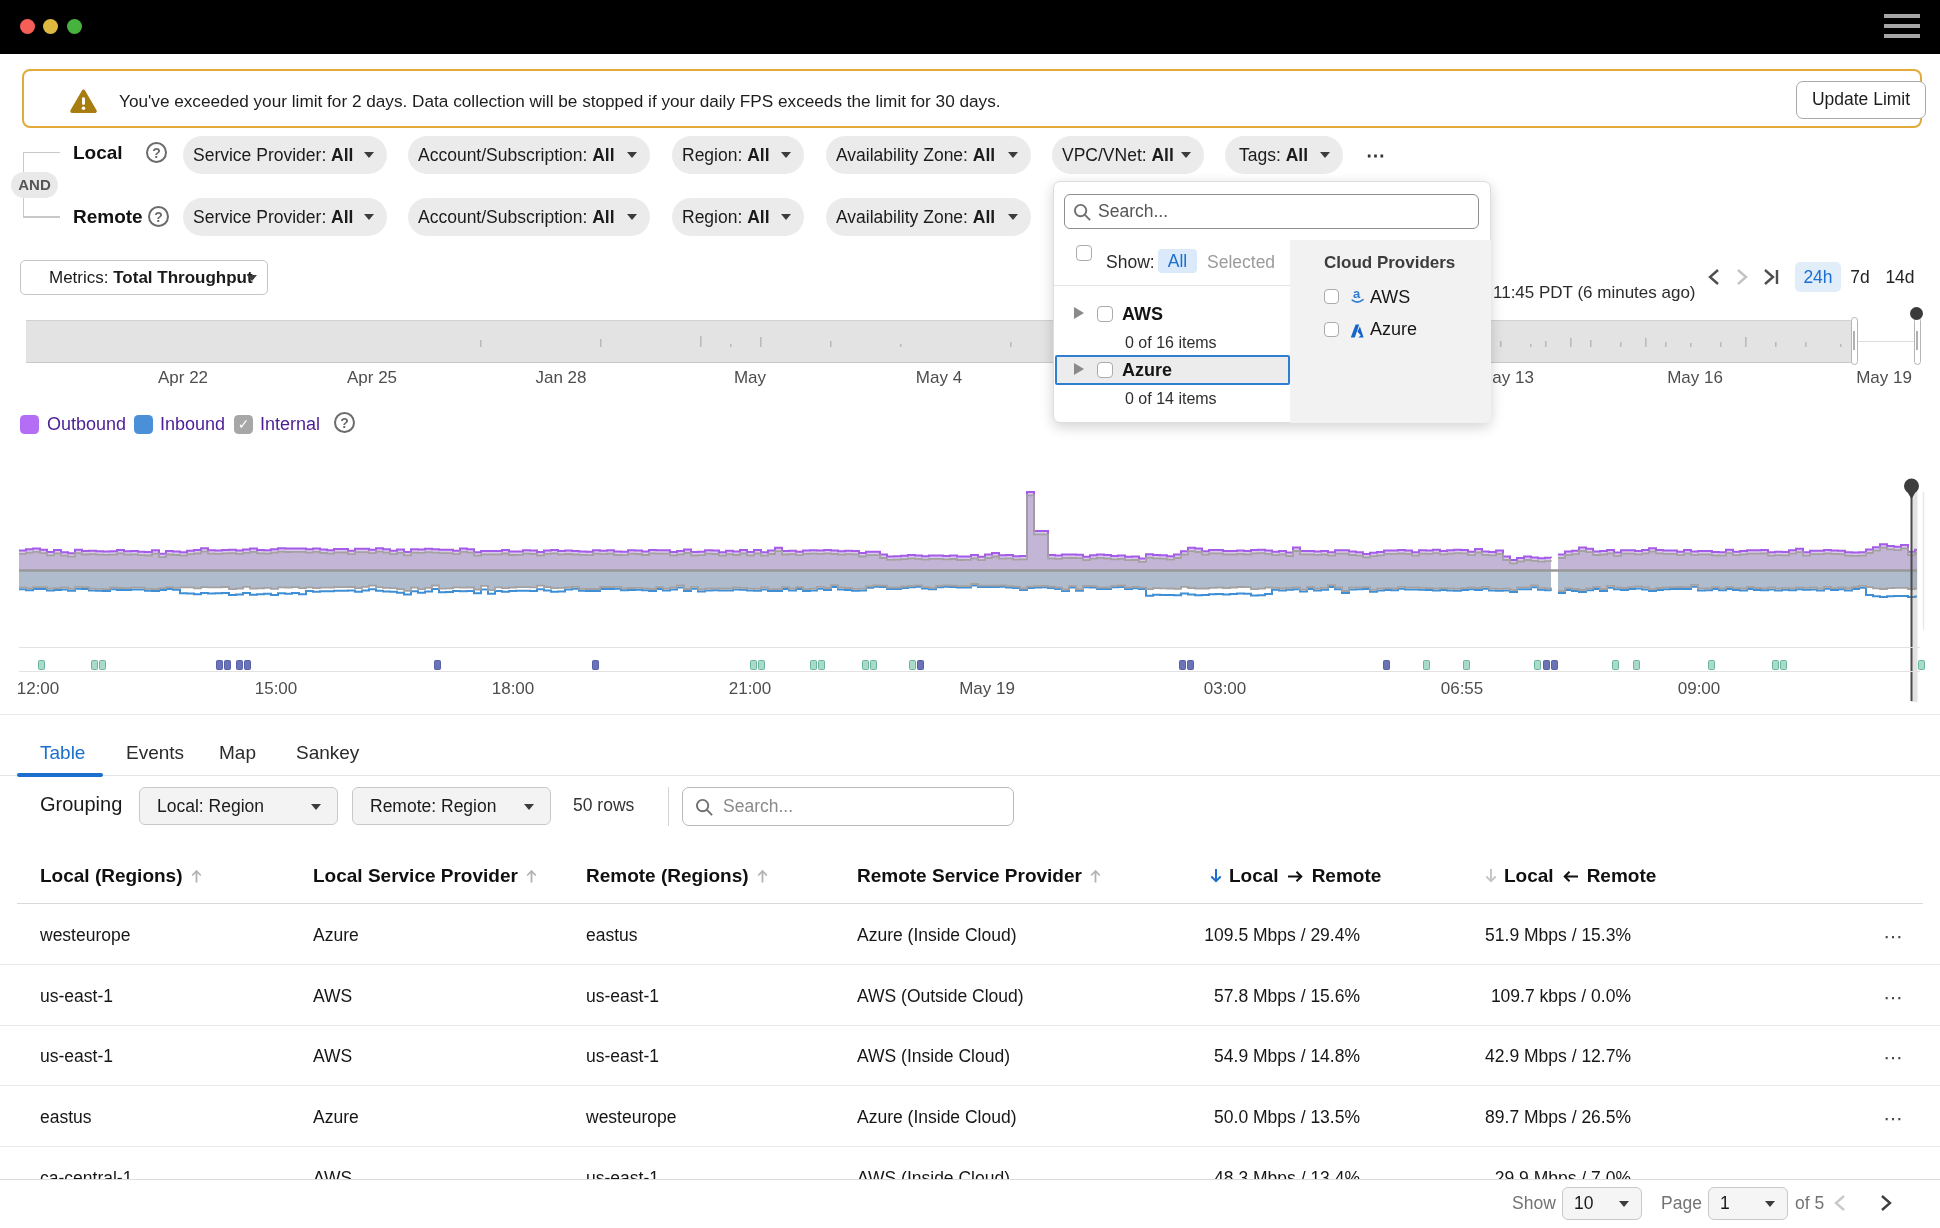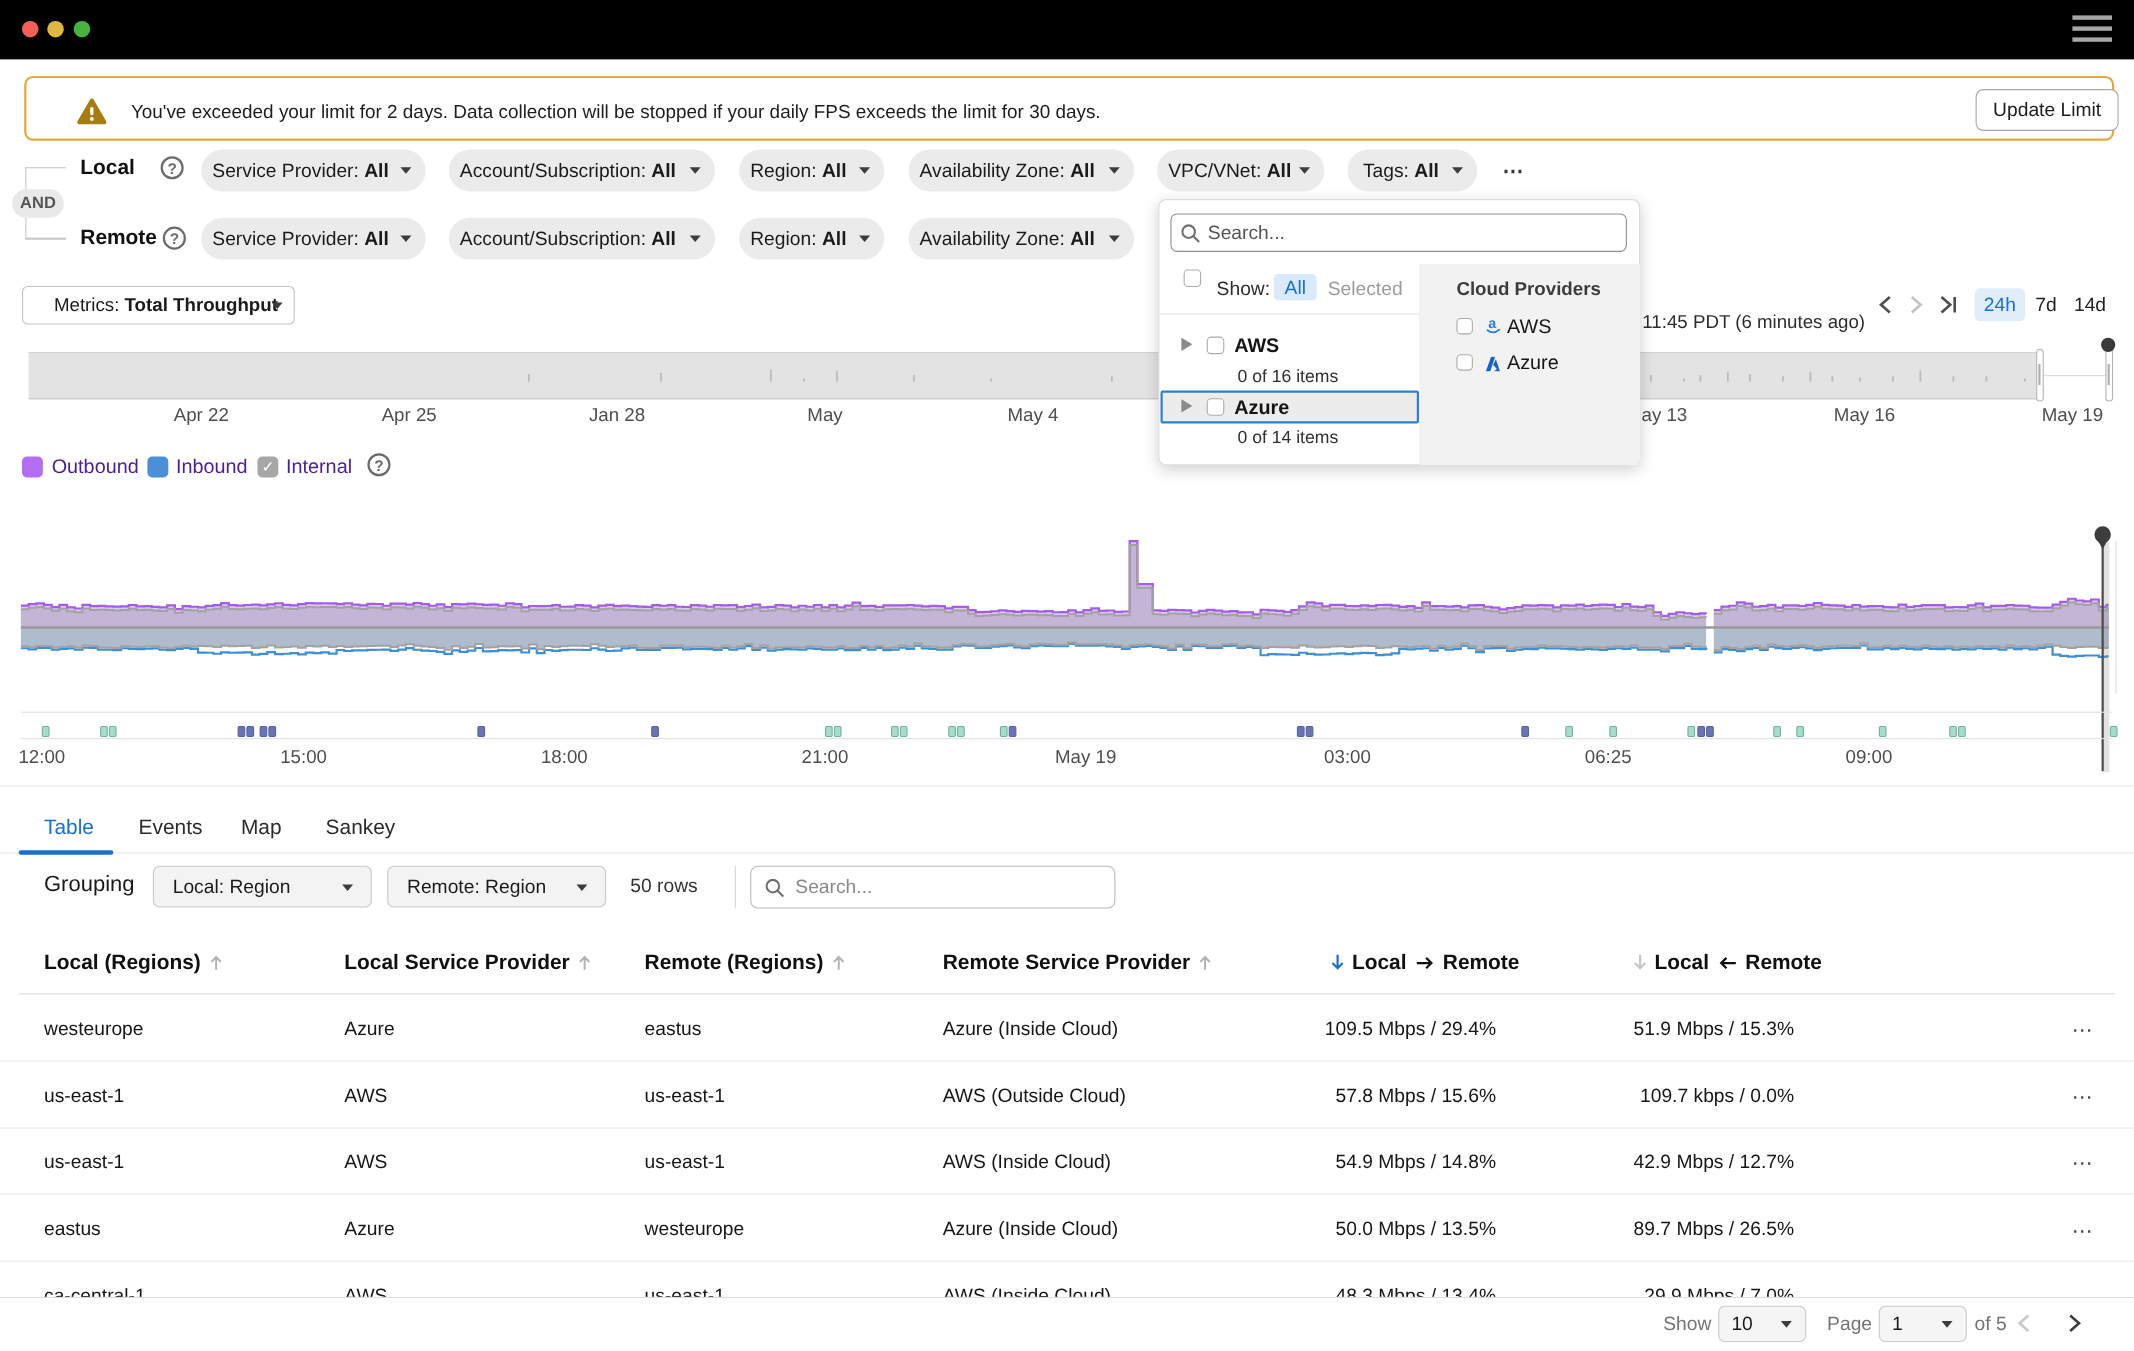--- a/index.html
+++ b/index.html
@@ -257,21 +257,21 @@
     <div class="evsq evt" style="left:1708px"></div>
     <div class="evsq evt" style="left:1772px"></div>
     <div class="evsq evt" style="left:1780px"></div>
     <div class="evsq evt" style="left:1918px"></div>
 <div class="xlab" style="left:-22px">12:00</div>
     <div class="xlab" style="left:216px">15:00</div>
     <div class="xlab" style="left:453px">18:00</div>
     <div class="xlab" style="left:690px">21:00</div>
     <div class="xlab" style="left:927px">May 19</div>
     <div class="xlab" style="left:1165px">03:00</div>
-    <div class="xlab" style="left:1402px">06:25</div>
+    <div class="xlab" style="left:1402px">06:55</div>
     <div class="xlab" style="left:1639px">09:00</div>
 <div id="sep714"></div>
 
 <div class="tab" style="left:40px;color:#1a6fd0;">Table</div>
 <div class="tab" style="left:126px;">Events</div>
 <div class="tab" style="left:219px;">Map</div>
 <div class="tab" style="left:296px;">Sankey</div>
 <div id="tabline"></div>
 <div id="tabu"></div>
 

